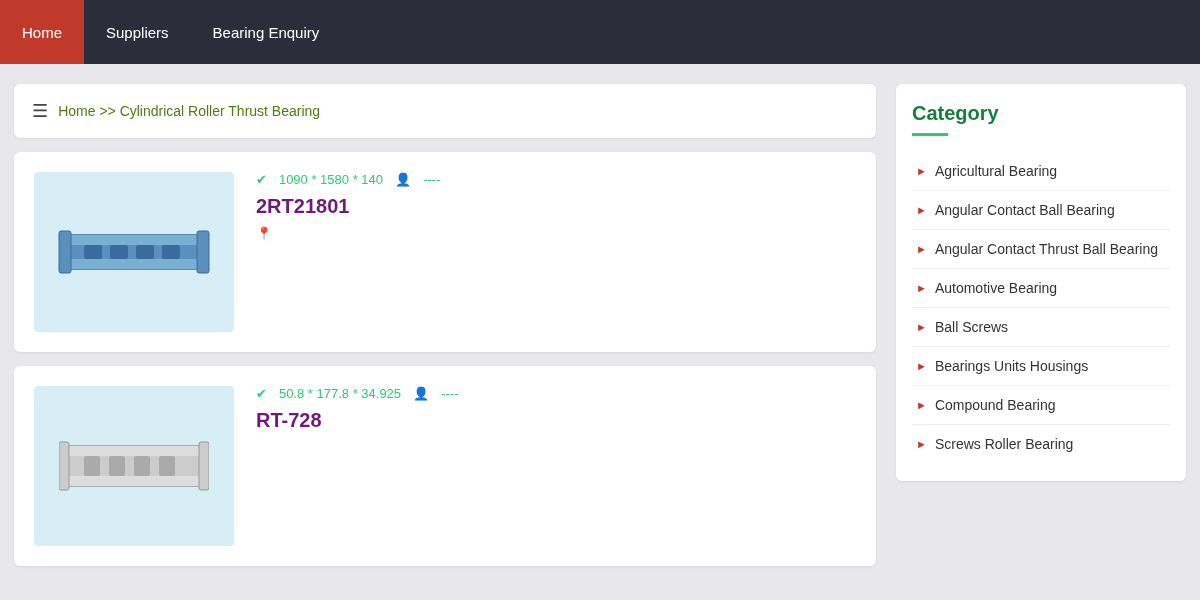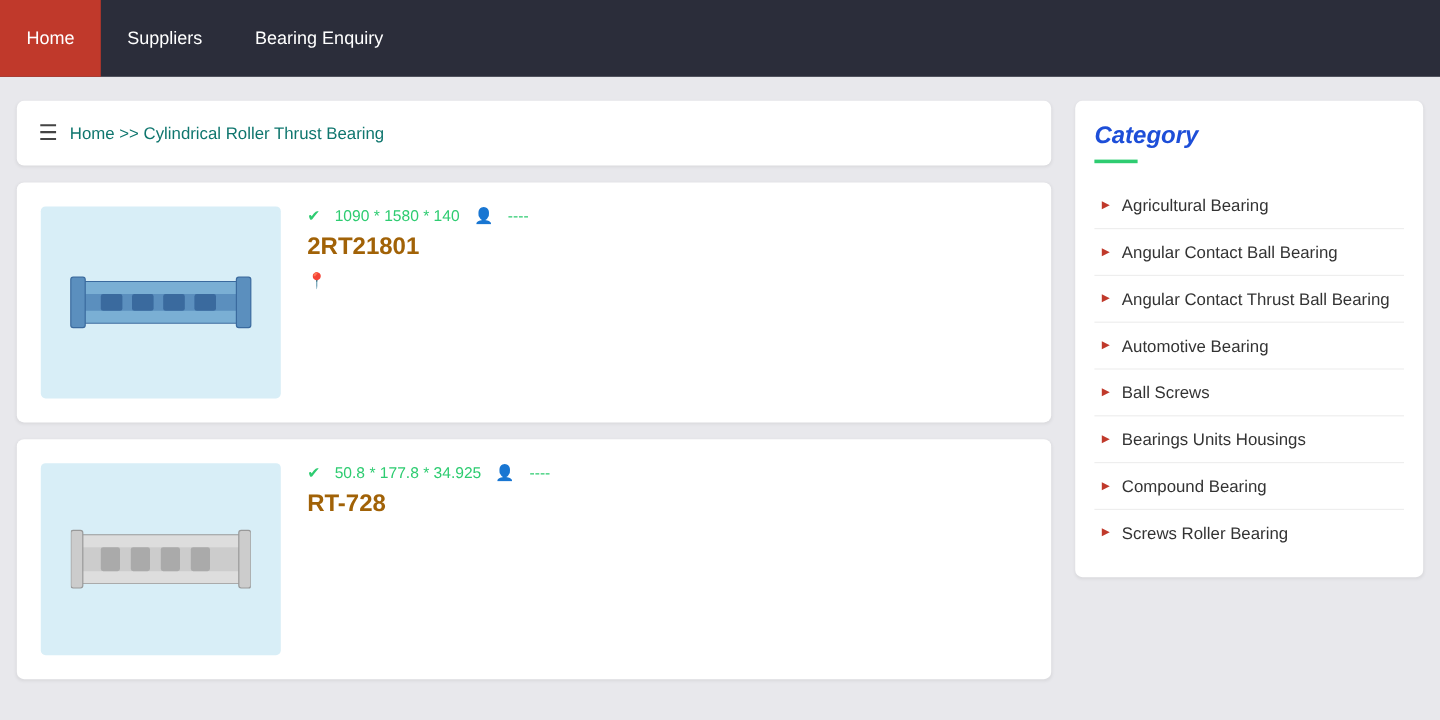--- a/index.html
+++ b/index.html
@@ -51,21 +51,21 @@
       align-items: center;
       gap: 10px;
       box-shadow: 0 1px 3px rgba(0,0,0,0.07);
     }
     .menu-icon {
       font-size: 18px;
       color: #444;
     }
     .breadcrumb-text {
       font-size: 14px;
-      color: #0f766e;
+      color: #4d7c0f;
     }
 
     
     .product-card {
       background: #fff;
       border-radius: 6px;
       padding: 20px;
       display: flex;
       gap: 22px;
       box-shadow: 0 1px 3px rgba(0,0,0,0.07);
@@ -96,21 +96,21 @@
       gap: 12px;
       font-size: 13px;
       color: #2ecc71;
     }
     .product-meta .dashes {
       color: #2ecc71;
     }
     .product-name {
       font-size: 20px;
       font-weight: 600;
-      color: #a16207;
+      color: #701a75;
     }
     .product-category {
       display: flex;
       align-items: center;
       gap: 6px;
       font-size: 13px;
       color: #777;
     }
     .pin-icon {
       color: #aaa;
@@ -124,23 +124,22 @@
     }
     .category-card {
       background: #fff;
       border-radius: 6px;
       padding: 18px 16px;
       box-shadow: 0 1px 3px rgba(0,0,0,0.07);
     }
     .category-title {
       font-size: 20px;
       font-weight: 600;
-      color: #1d4ed8;
+      color: #15803d;
       margin-bottom: 8px;
-      font-style: italic;
     }
     .category-title-underline {
       width: 36px;
       height: 3px;
       background: #2ecc71;
       margin-bottom: 16px;
     }
     .category-item {
       display: flex;
       align-items: center;

